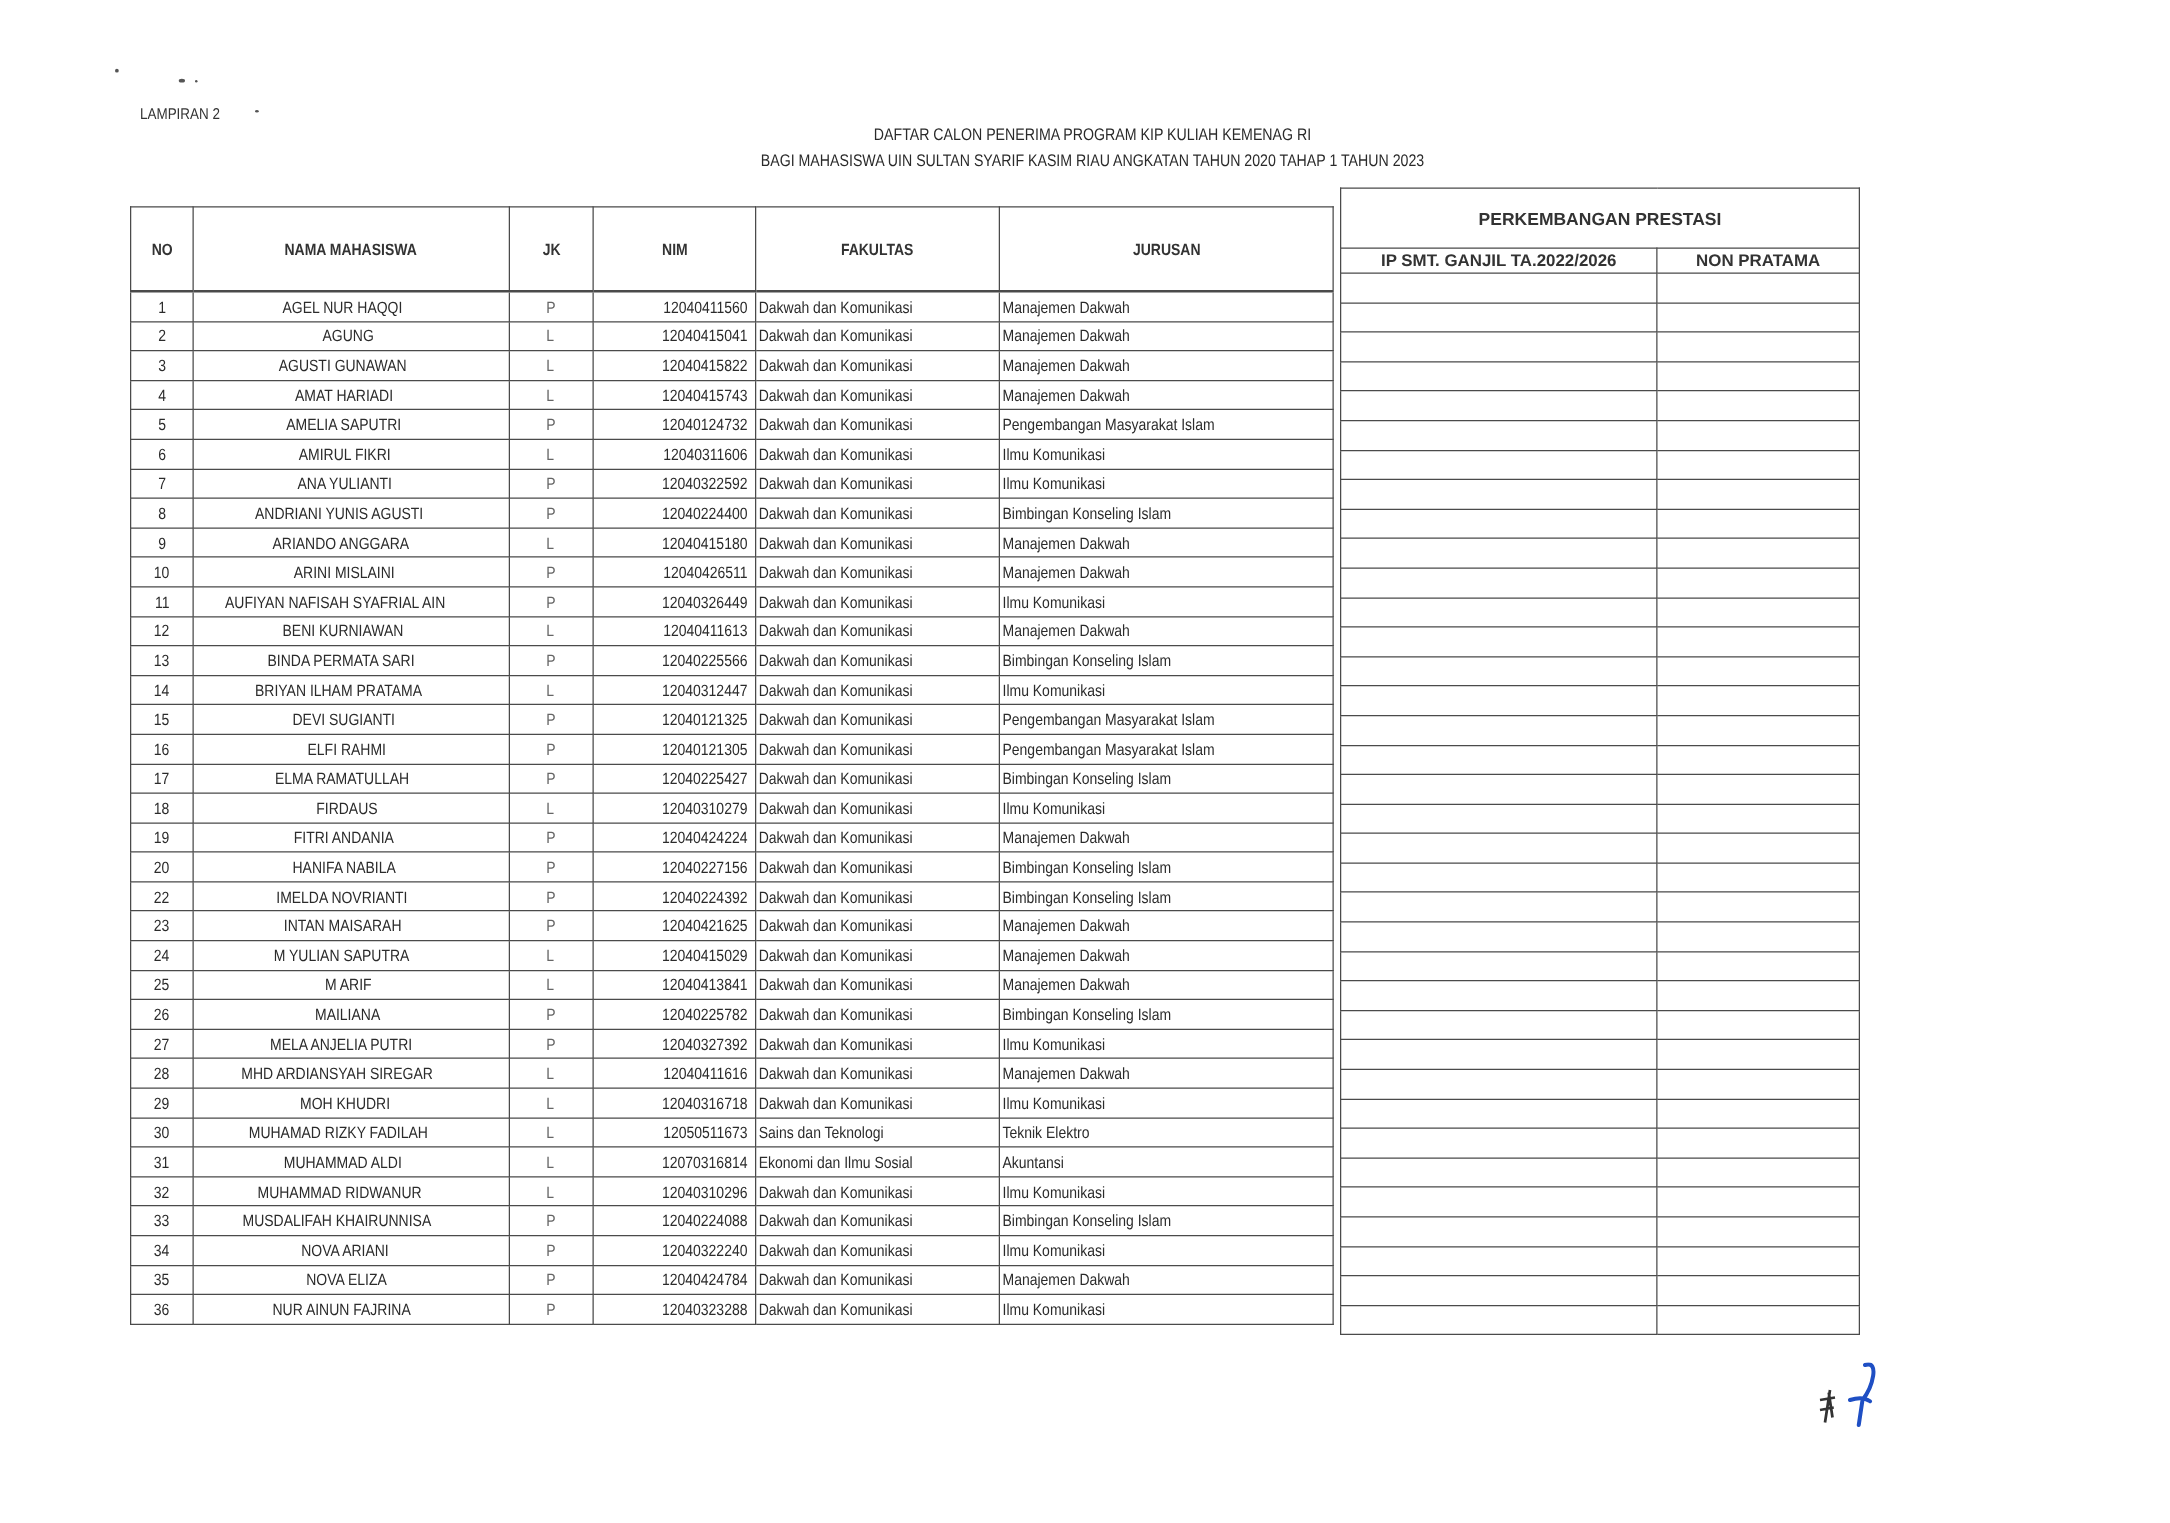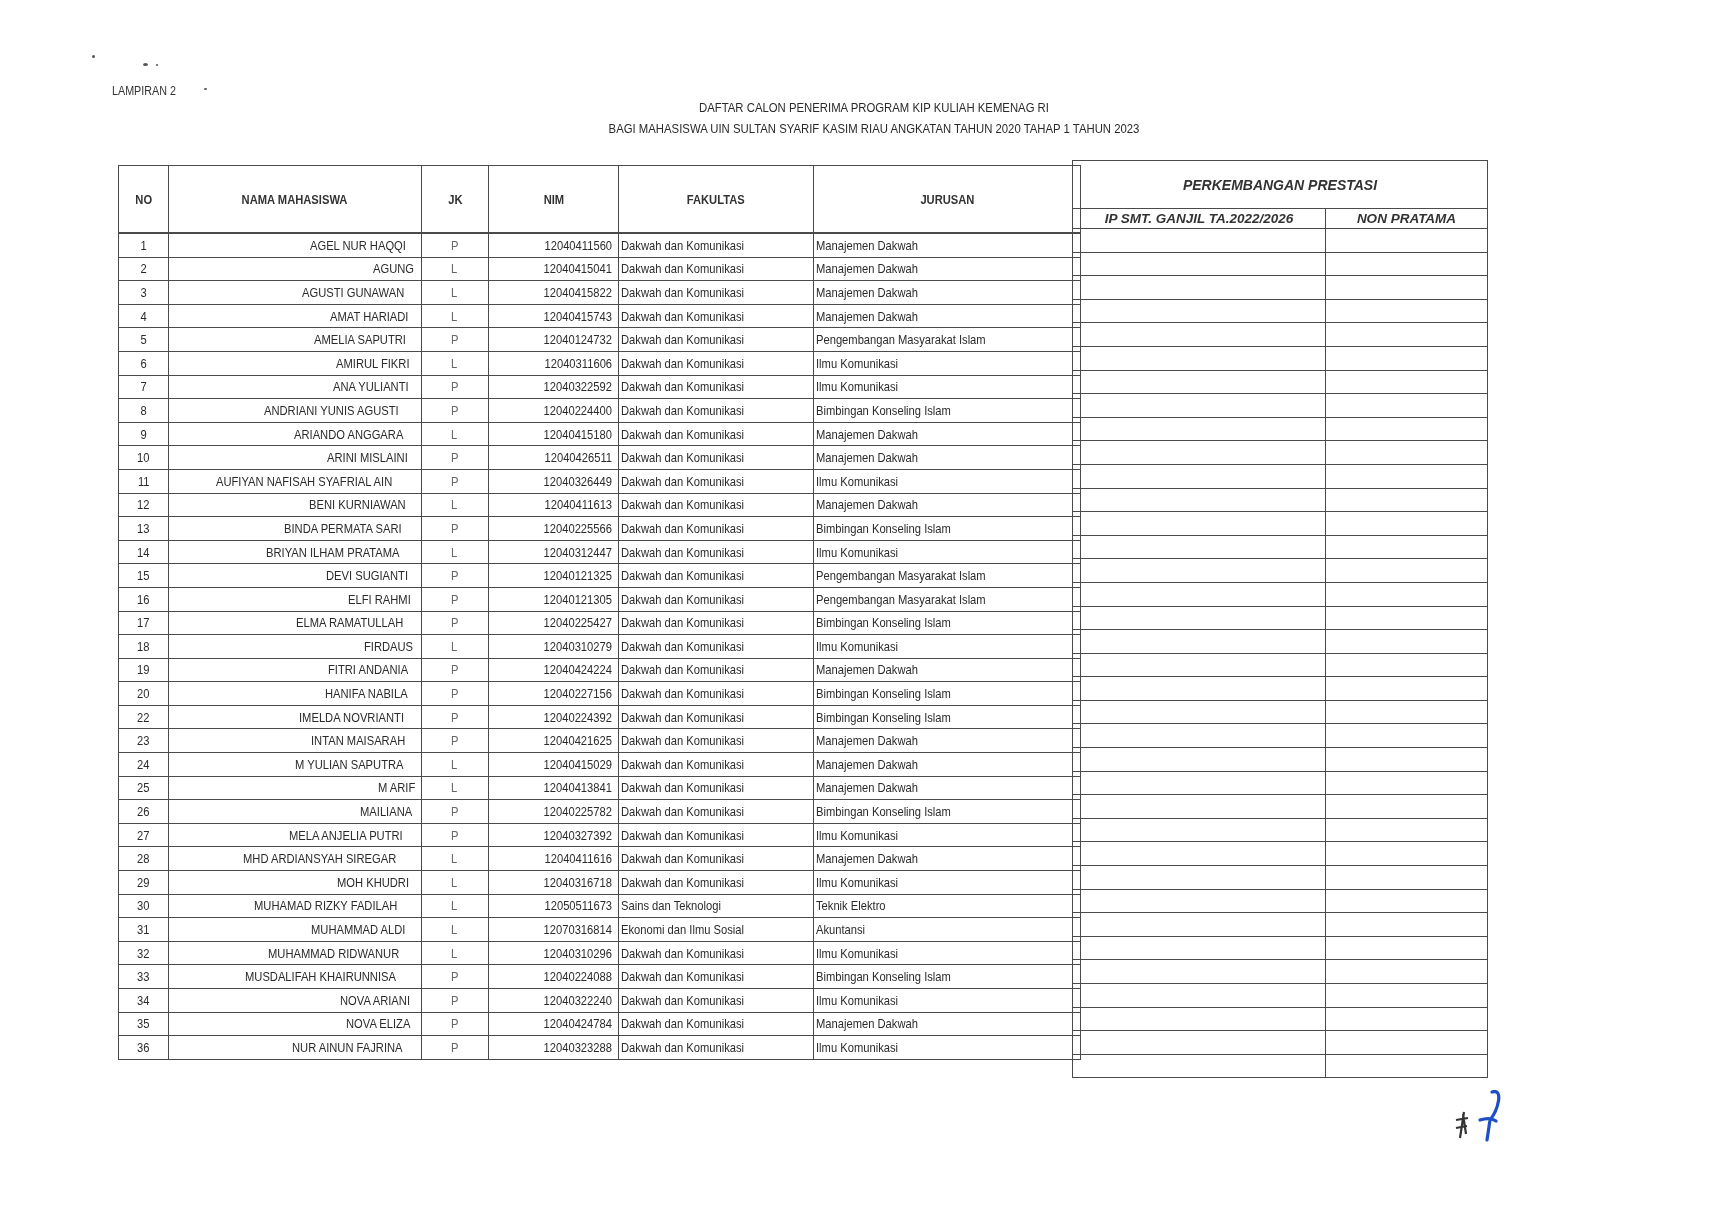--- a/index.html
+++ b/index.html
@@ -19,36 +19,36 @@
   }
   .title.t1 { top: 100px; left: 74px; transform: scaleX(0.84); }
   .title.t2 { top: 121px; left: 74px; transform: scaleX(0.84); }
 
   
   .tbl { position: absolute; border-collapse: collapse; table-layout: fixed; }
   .tbl td, .tbl th {
     border: 1.6px solid #4a4a4a; padding: 0; overflow: hidden; white-space: nowrap;
   }
   .tbl th { font-weight: bold; font-size: 13px; color: #333; }
-  .main { left: 118px; top: 165px; }
+  .main { left: 104px; top: 165px; }
   .main th { height: 66px; }
   .main td { height: 22.6px; font-size: 13px; }
   .main td .cond { display: inline-block; transform: scaleX(0.86); transform-origin: left center; }
   .c-no { text-align: center; }
   .c-no .cond { transform-origin: center center !important; }
-  .c-name { text-align: right; padding-left: 2px !important; }
+  .c-name { text-align: center; padding-left: 2px !important; }
   .c-jk { text-align: center; color: #666; }
   .c-nim { text-align: right; }
   .c-nim .cond { transform-origin: center center !important; }
   .c-fak, .c-jur { text-align: left; padding-left: 2px !important; }
   .th-cond { display: inline-block; transform: scaleX(0.86); }
   .main tr.thick-top td { border-top-width: 2.4px; }
 
   
-  .pres { left: 1072px; top: 160px; font-style: italic; }
+  .pres { left: 1072px; top: 150px; }
   .pres th.top { height: 47px; font-size: 14px; font-weight: bold; }
   .pres th.sub { height: 19px; font-size: 13.5px; font-weight: bold; }
   .pres td { height: 22.6px; }
 
   .sig { position: absolute; left: 1452px; top: 1090px; }
 </style>
 </head>
 <body>
 
 <span class="speck" style="left:92px;top:55px;width:3px;height:3px;"></span>

